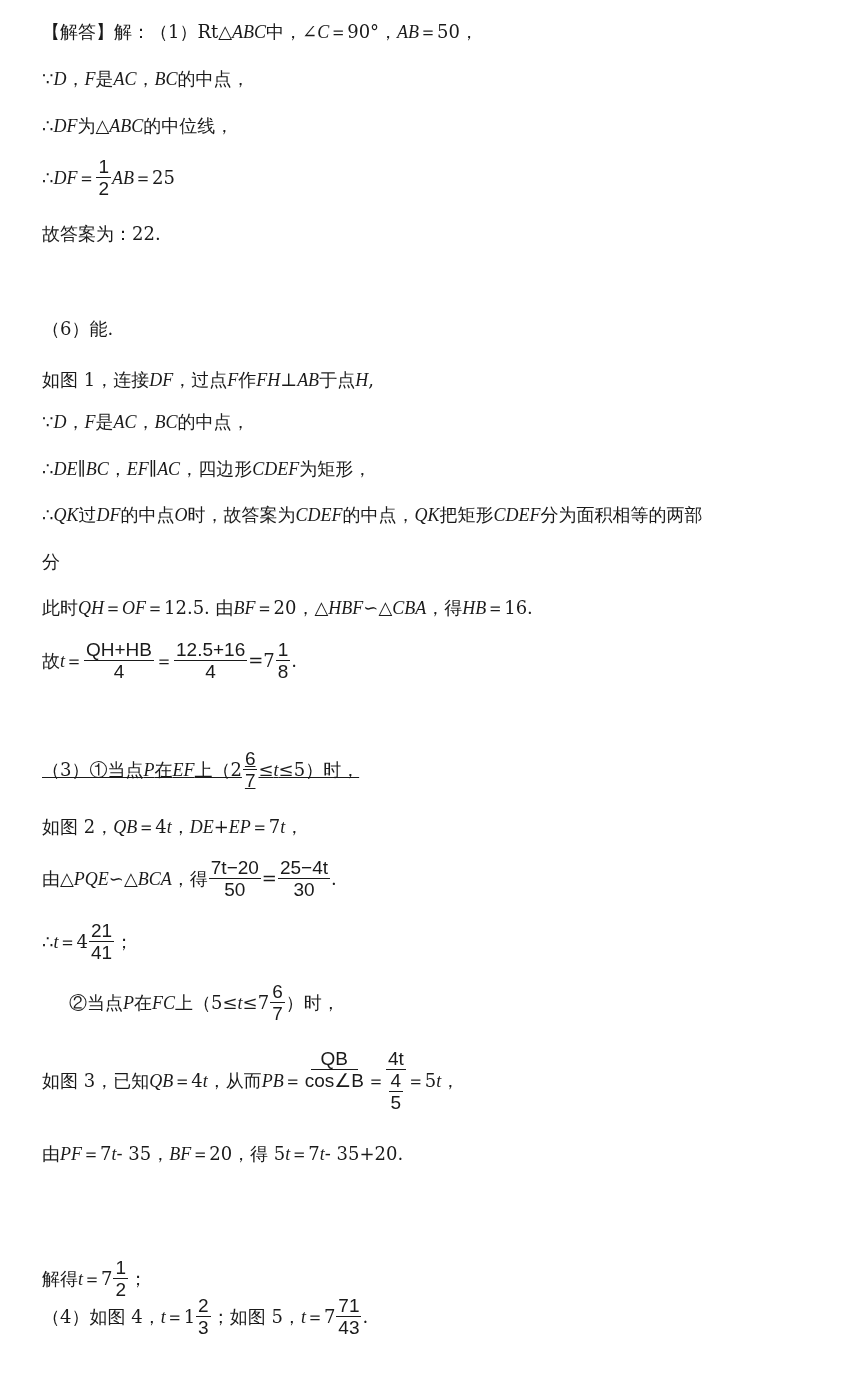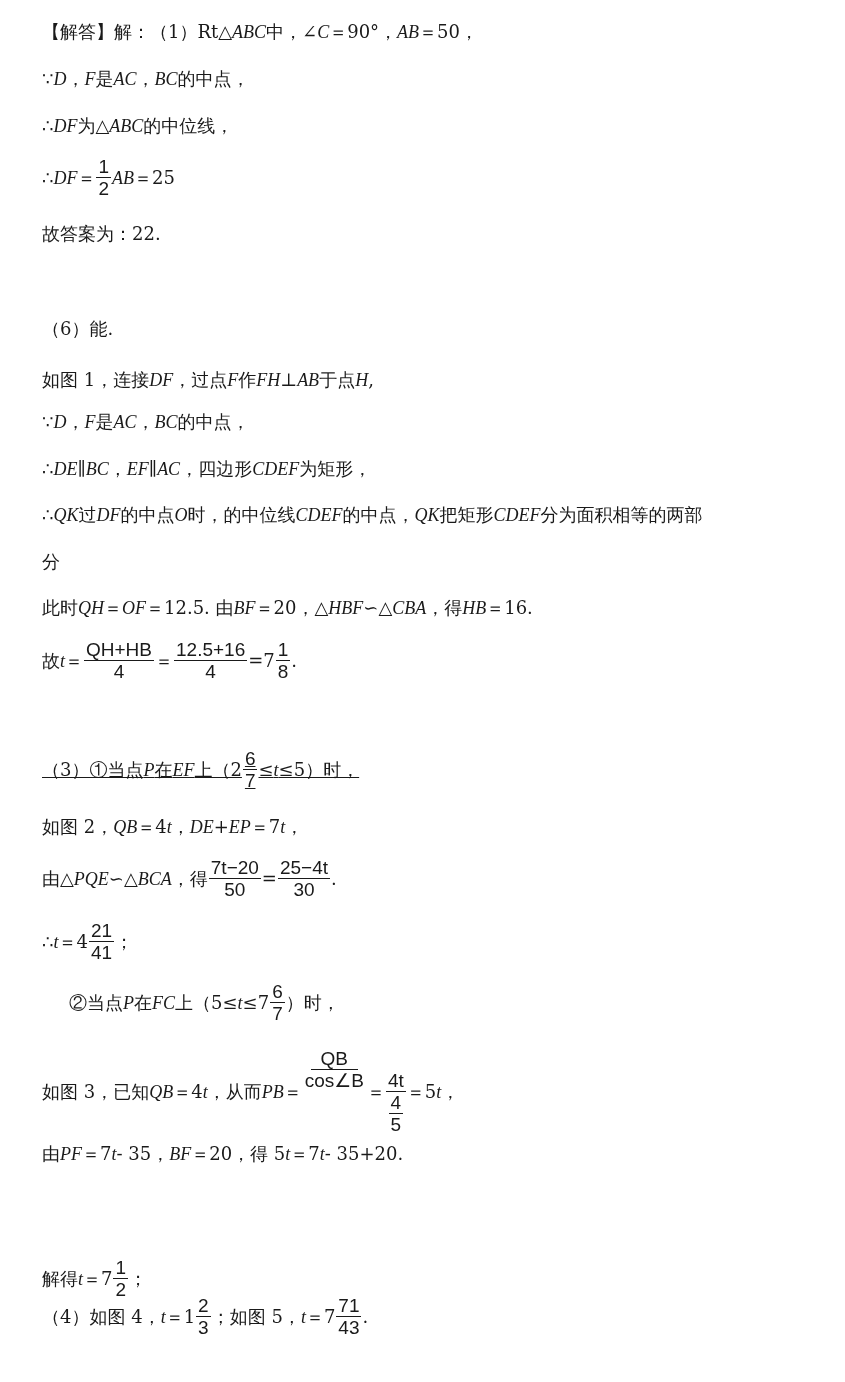--- a/index.html
+++ b/index.html
@@ -100,21 +100,21 @@
     <span class="i">CDEF</span>
     <span> 为矩形，</span>
 </div>
 <div class="line" style="top:504px;">
   <span>∴</span>
     <span class="i">QK</span>
     <span> 过 </span>
     <span class="i">DF</span>
     <span>的中点 </span>
     <span class="i">O</span>
-    <span> 时，的中位线 </span>
+    <span> 时，故答案为 </span>
     <span class="i">CDEF</span>
     <span>的中点，</span>
     <span class="i">QK</span>
     <span> 把矩形 </span>
     <span class="i">CDEF</span>
     <span> 分为面积相等的两部</span>
 </div>
 <div class="line" style="top:551px;">
   <span>分</span>
 </div>
@@ -230,21 +230,21 @@
     <span>＝4</span>
     <span class="i">t</span>
     <span>，从而 </span>
     <span class="i">PB</span>
     <span>＝</span>
   <span class="frac" style="align-self:flex-start;">
       <span class="num" style="padding:0 10px;">QB</span>
       <span class="den">cos∠B</span>
     </span>
   <span>＝</span>
-  <span class="frac nested" style="margin-top:22px;">
+  <span class="frac nested" style="">
       <span class="num">4t</span>
       <span class="den">
         <span class="num2">4</span>
         <span>5</span>
       </span>
     </span>
   <span>＝5</span>
     <span class="i">t</span>
     <span>，</span>
 </div>

